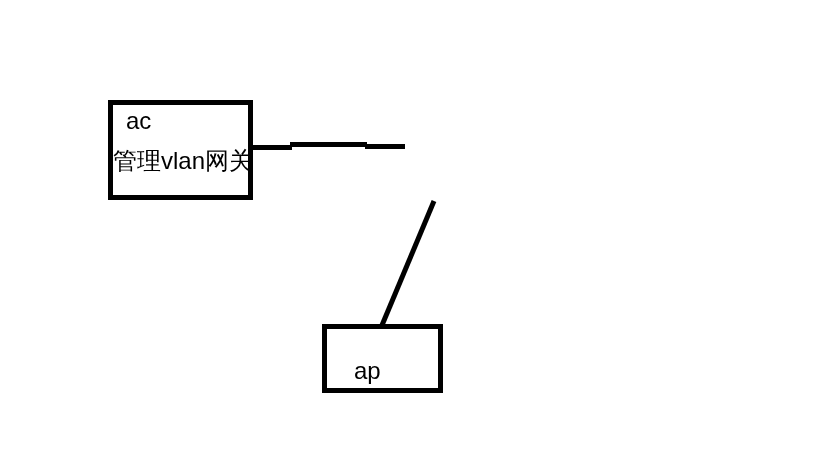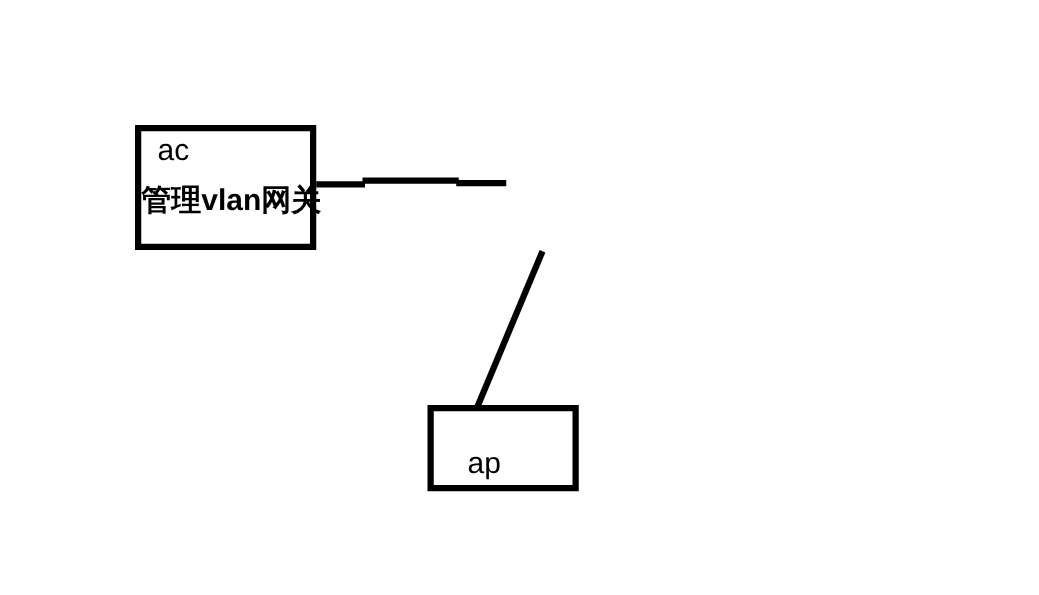--- a/index.html
+++ b/index.html
@@ -31,24 +31,24 @@
     background: var(--node-fill-color, #ffffff);
   }
   .node-label {
     position: absolute;
     font-size: 24px;
     line-height: 1;
     white-space: nowrap;
   }
   #node-ac   { left: 108px; top: 100px; width: 145px; height: 100px; }
   #node-core { left: 402px; top: 108px; width: 166px; height:  97px; }
-  #node-ap   { left: 342px; top: 324px; width: 121px; height:  69px; }
+  #node-ap   { left: 322px; top: 324px; width: 121px; height:  69px; }
 
   #ac-line1   { left: 13px; top:  4px; }
-  #ac-line2   { left:  0px; top: 44px; font-weight: bold; }
+  #ac-line2   { left:  0px; top: 44px; }
   #core-line1 { left:  8px; top:  4px; }
   #core-line2 { left:  6px; top: 42px; }
   #ap-label   { left: 27px; top: 30px; }
 </style>
 </head>
 <body>
 
 <div class="canvas">
 
   <svg class="connectors" width="831" height="476">

